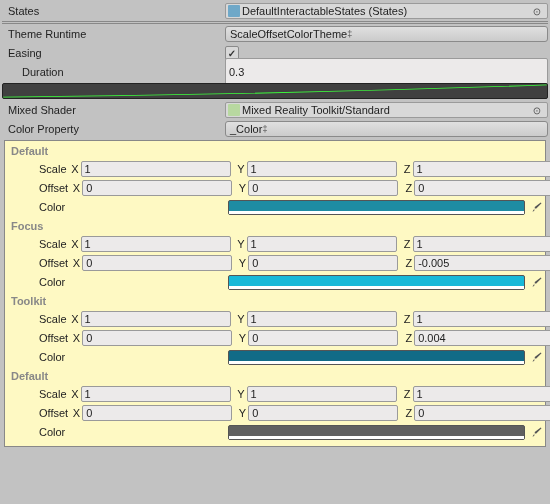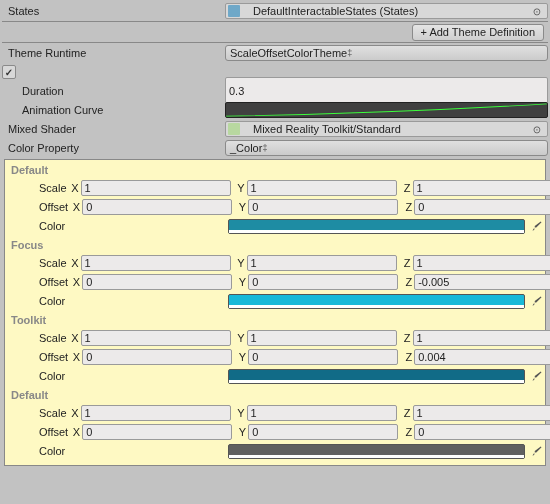--- a/index.html
+++ b/index.html
@@ -4,21 +4,21 @@
 <style>
   * { box-sizing: border-box; margin: 0; padding: 0; font-family: Arial, sans-serif; font-size: 11px; }
   body { background: #c2c2c2; width: 550px; }
   .panel { background: #c2c2c2; padding: 2px; }
   .row { display: flex; align-items: center; height: 18px; margin-bottom: 1px; }
   .label-col { width: 223px; padding-left: 6px; color: #222; }
   .value-col { flex: 1; display: flex; align-items: center; gap: 2px; }
   .indent1 { padding-left: 20px; }
   .indent2 { padding-left: 34px; }
 
-  .object-field { display: flex; flex: 1; align-items: center; background: #d8d8d8; border: 1px solid #9a9a9a; height: 16px; padding: 0 2px; border-radius: 2px; gap: 11px; }
+  .object-field { display: flex; flex: 1; align-items: center; background: #d8d8d8; border: 1px solid #9a9a9a; height: 16px; padding: 0 2px; border-radius: 2px; }
   .object-icon { width: 12px; height: 12px; background: #6fa8c8; margin-right: 2px; border-radius: 1px; }
   .object-icon.s { background: #b8d8a0; }
   .object-text { flex: 1; color: #222; white-space: nowrap; overflow: hidden; }
   .object-picker { width: 16px; height: 14px; display: flex; align-items: center; justify-content: center; color: #555; cursor: pointer; }
   .object-picker::before { content: "⊙"; font-size: 10px; }
 
   .dropdown { flex: 1; background: linear-gradient(#e0e0e0,#cbcbcb); border: 1px solid #8a8a8a; height: 16px; padding: 0 4px; border-radius: 3px; display: flex; align-items: center; justify-content: flex-start; color: #222; }
   .dropdown::after { content: "‡"; color: #555; font-size: 9px; }
 
   .button { background: linear-gradient(#e4e4e4,#cfcfcf); border: 1px solid #8a8a8a; height: 17px; padding: 0 8px; border-radius: 3px; display: flex; align-items: center; color: #222; cursor: pointer; }
@@ -59,52 +59,47 @@
       <div class="object-field">
         <div class="object-icon"></div>
         <div class="object-text">DefaultInteractableStates (States)</div>
         <div class="object-picker"></div>
       </div>
     </div>
   </div>
 
   <div class="hr"></div>
 
-  <div class="row right-align">
-    <div class="button">
-      <span>+ Add Theme Definition</span>
-    </div>
-  </div>
 
   <div class="hr"></div>
 
   <div class="row">
     <div class="label-col">Theme Runtime</div>
     <div class="value-col">
       <div class="dropdown">
         <span>ScaleOffsetColorTheme</span>
       </div>
     </div>
   </div>
 
   <div class="row">
+    <div class="label-col">Easing</div>
     <div class="value-col">
       <div class="checkbox checked"></div>
     </div>
   </div>
 
   <div class="row">
     <div class="label-col indent1">Duration</div>
     <div class="value-col">
       <input class="text-input" value="0.3" style="">
     </div>
   </div>
 
   <div class="row">
-    <div class="label-col indent1">Animation Curve</div>
     <div class="value-col">
       <div class="curve-field">
         <svg viewBox="0 0 100 16" preserveAspectRatio="none">
           <path d="M 0 15 Q 50 12 100 1" stroke="#3cff3c" stroke-width="1" fill="none"></path>
         </svg>
       </div>
     </div>
   </div>
 
   <div class="row">

